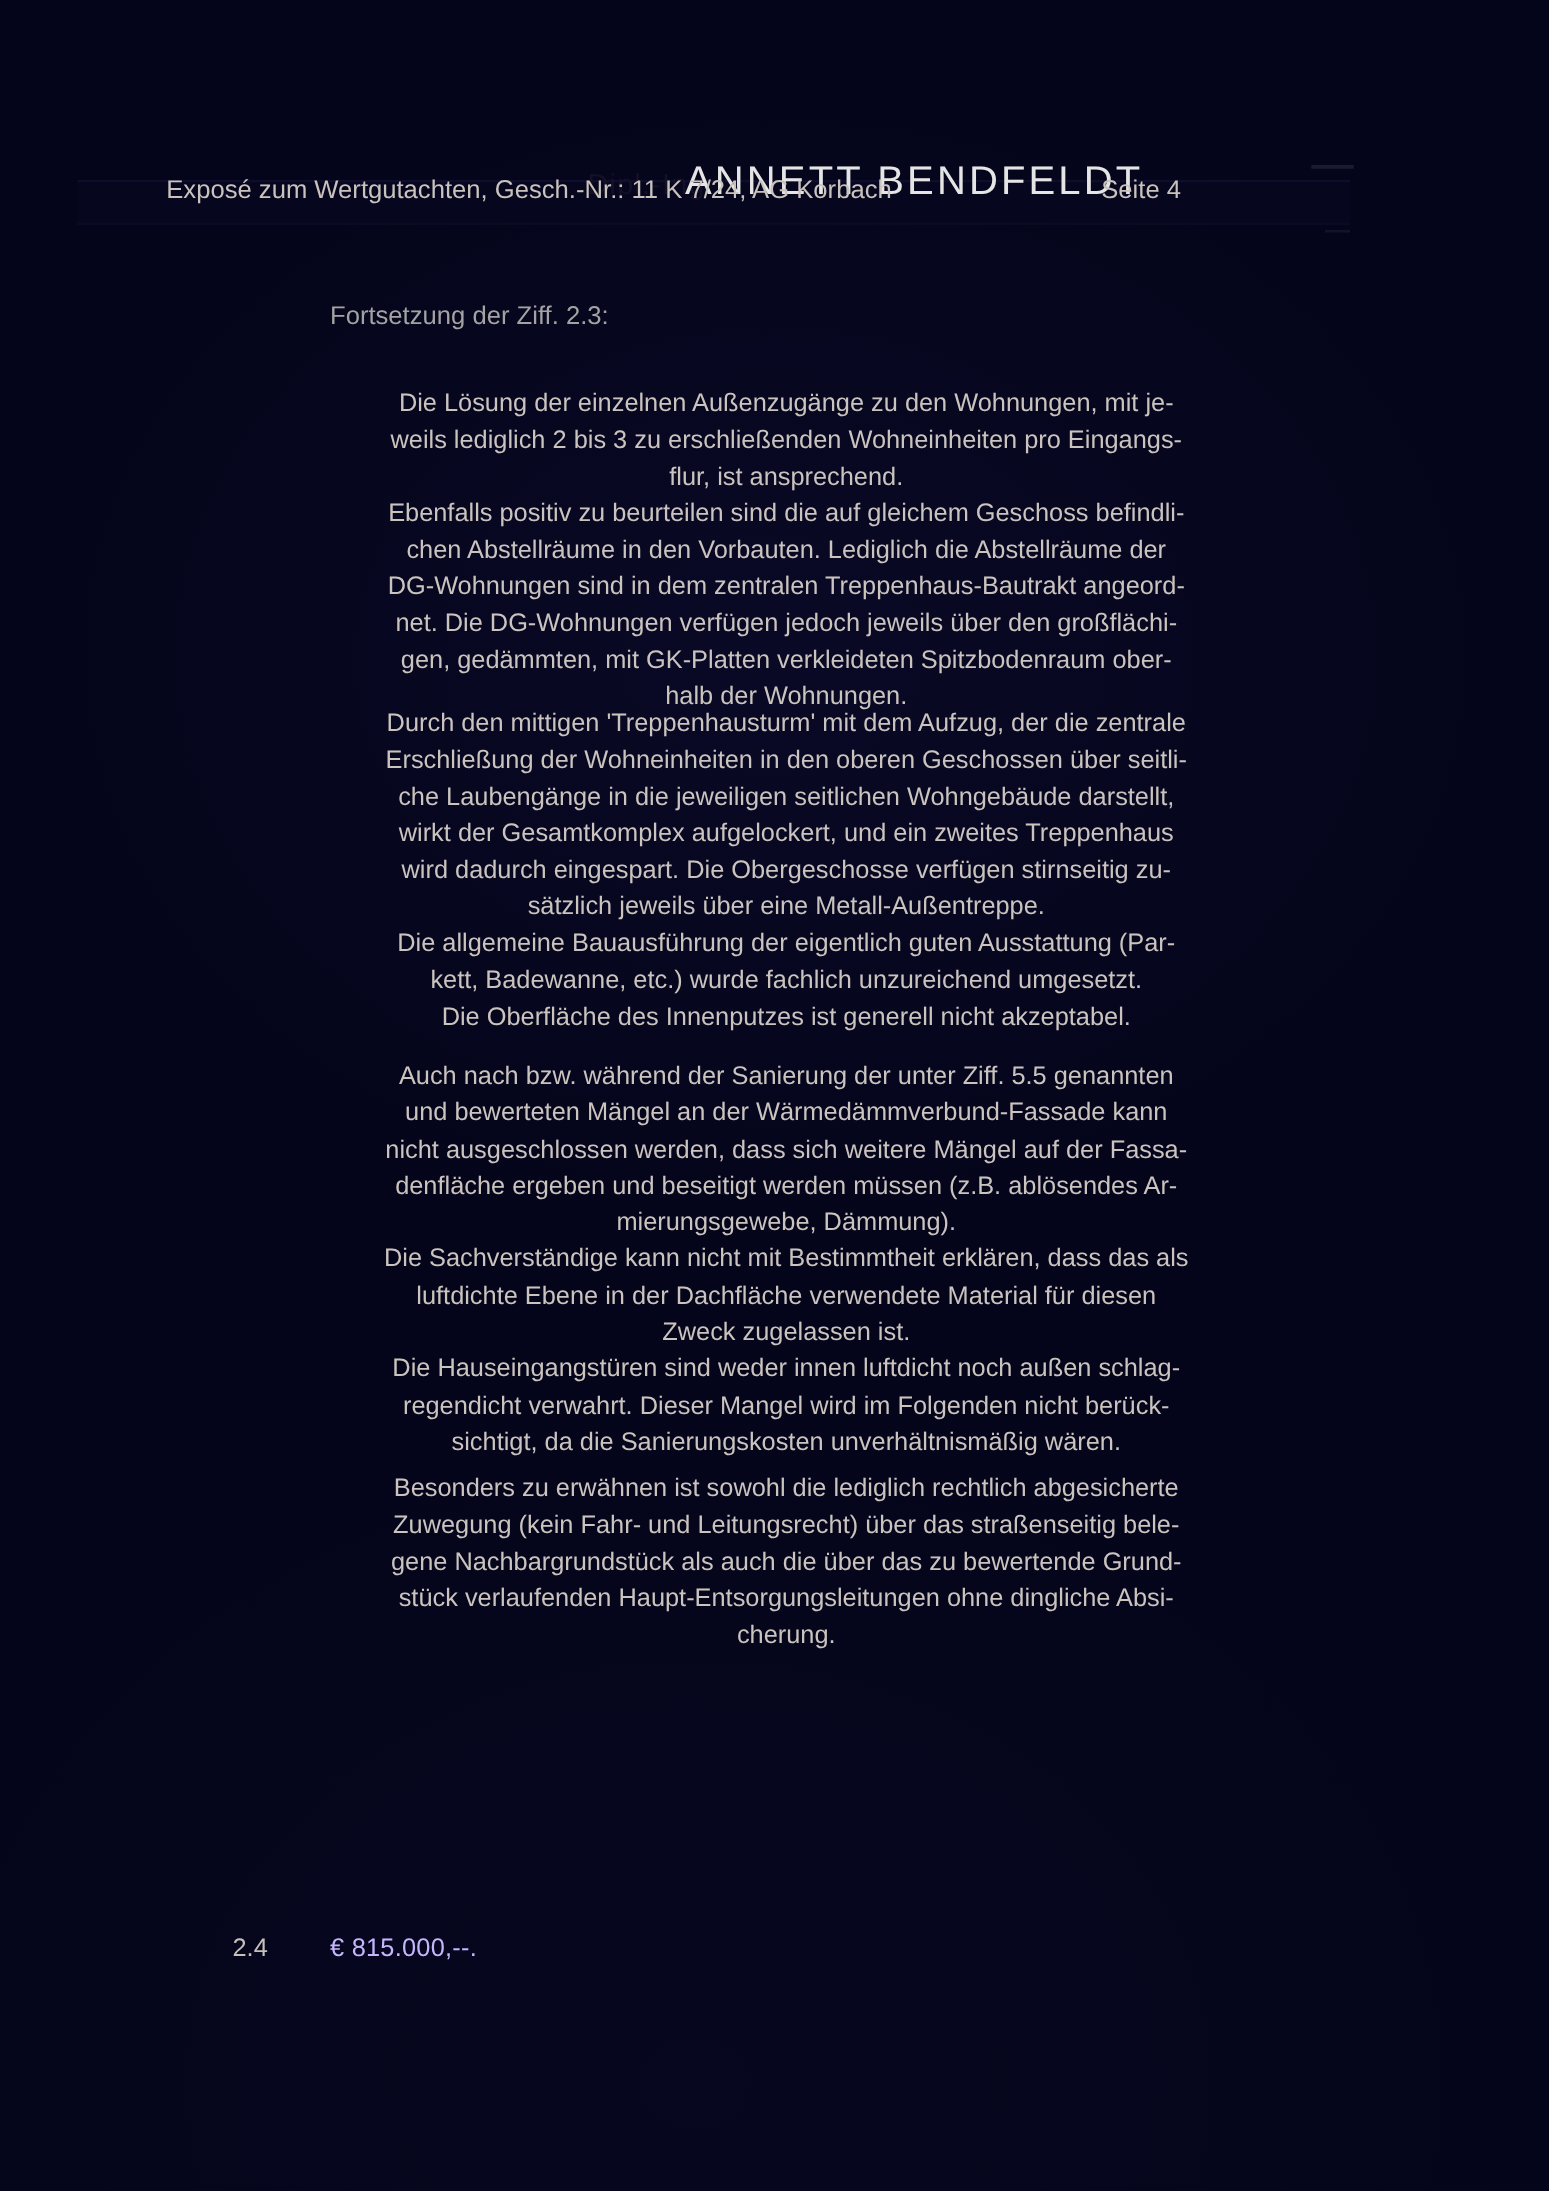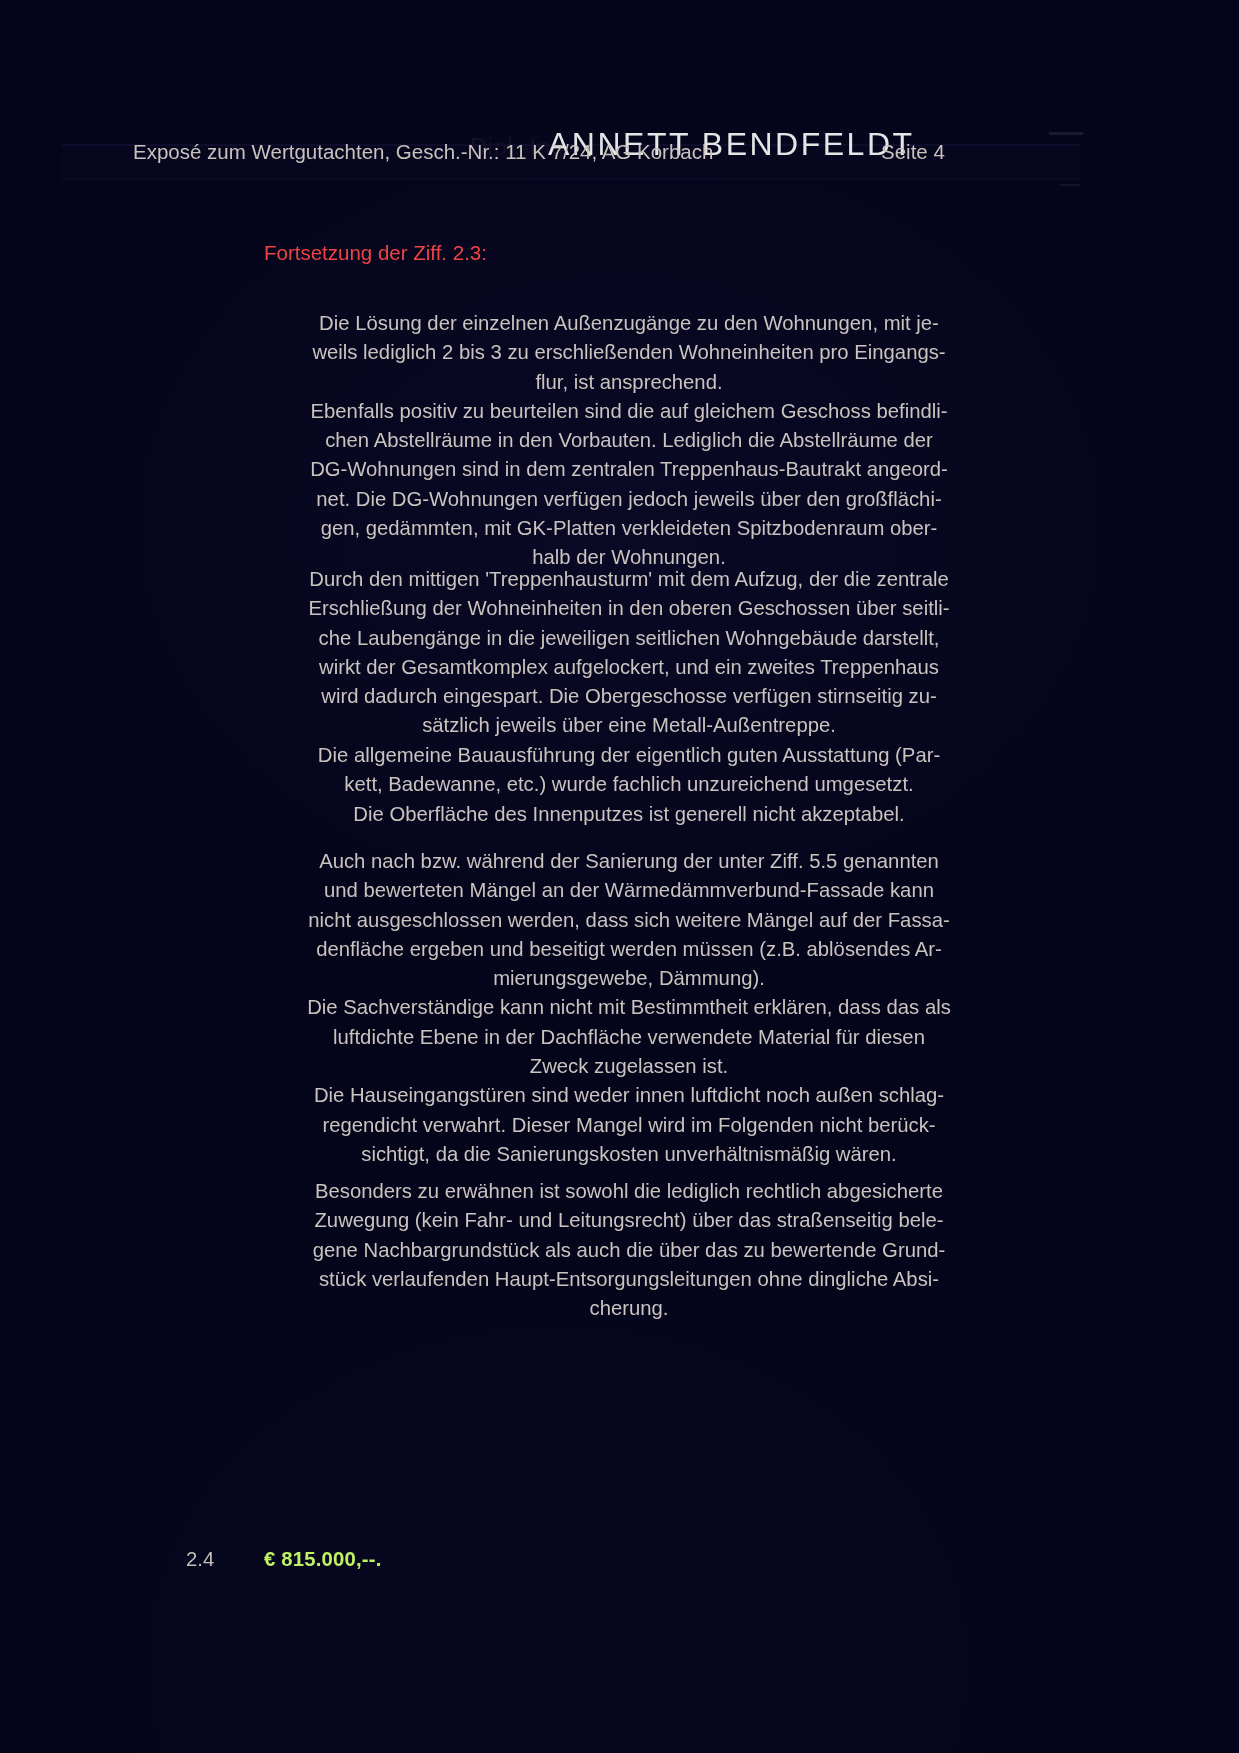--- a/index.html
+++ b/index.html
@@ -131,21 +131,21 @@
     position: absolute;
     left: 0;
     top: 0;
     width: 1239px;
   }
   .continuation {
     position: absolute;
     left: 264px;
     top: 241px;
     font-size: 20.5px;
-    color: #ef4444;
+    color: #a3a3a3;
     white-space: nowrap;
   }
 
   .para {
     position: absolute;
     left: 264px;
     width: 730px;
     font-size: 20.3px;
     line-height: 29.3px;
     color: #cac3be;
@@ -179,22 +179,22 @@
   .clause-text {
     position: absolute;
     left: 78px;
     top: 0;
     width: 720px;
     color: #cac3be;
     white-space: pre-wrap;
   }
   .clause-amount {
     display: block;
-    font-weight: bold;
-    color: #bef264;
+    font-weight: normal;
+    color: #c4b5fd;
     letter-spacing: 0.2px;
   }
 </style>
 </head>
 <body>
 
 <div class="page">
   <div class="scan-noise"></div>
 
   <div class="letterhead">

